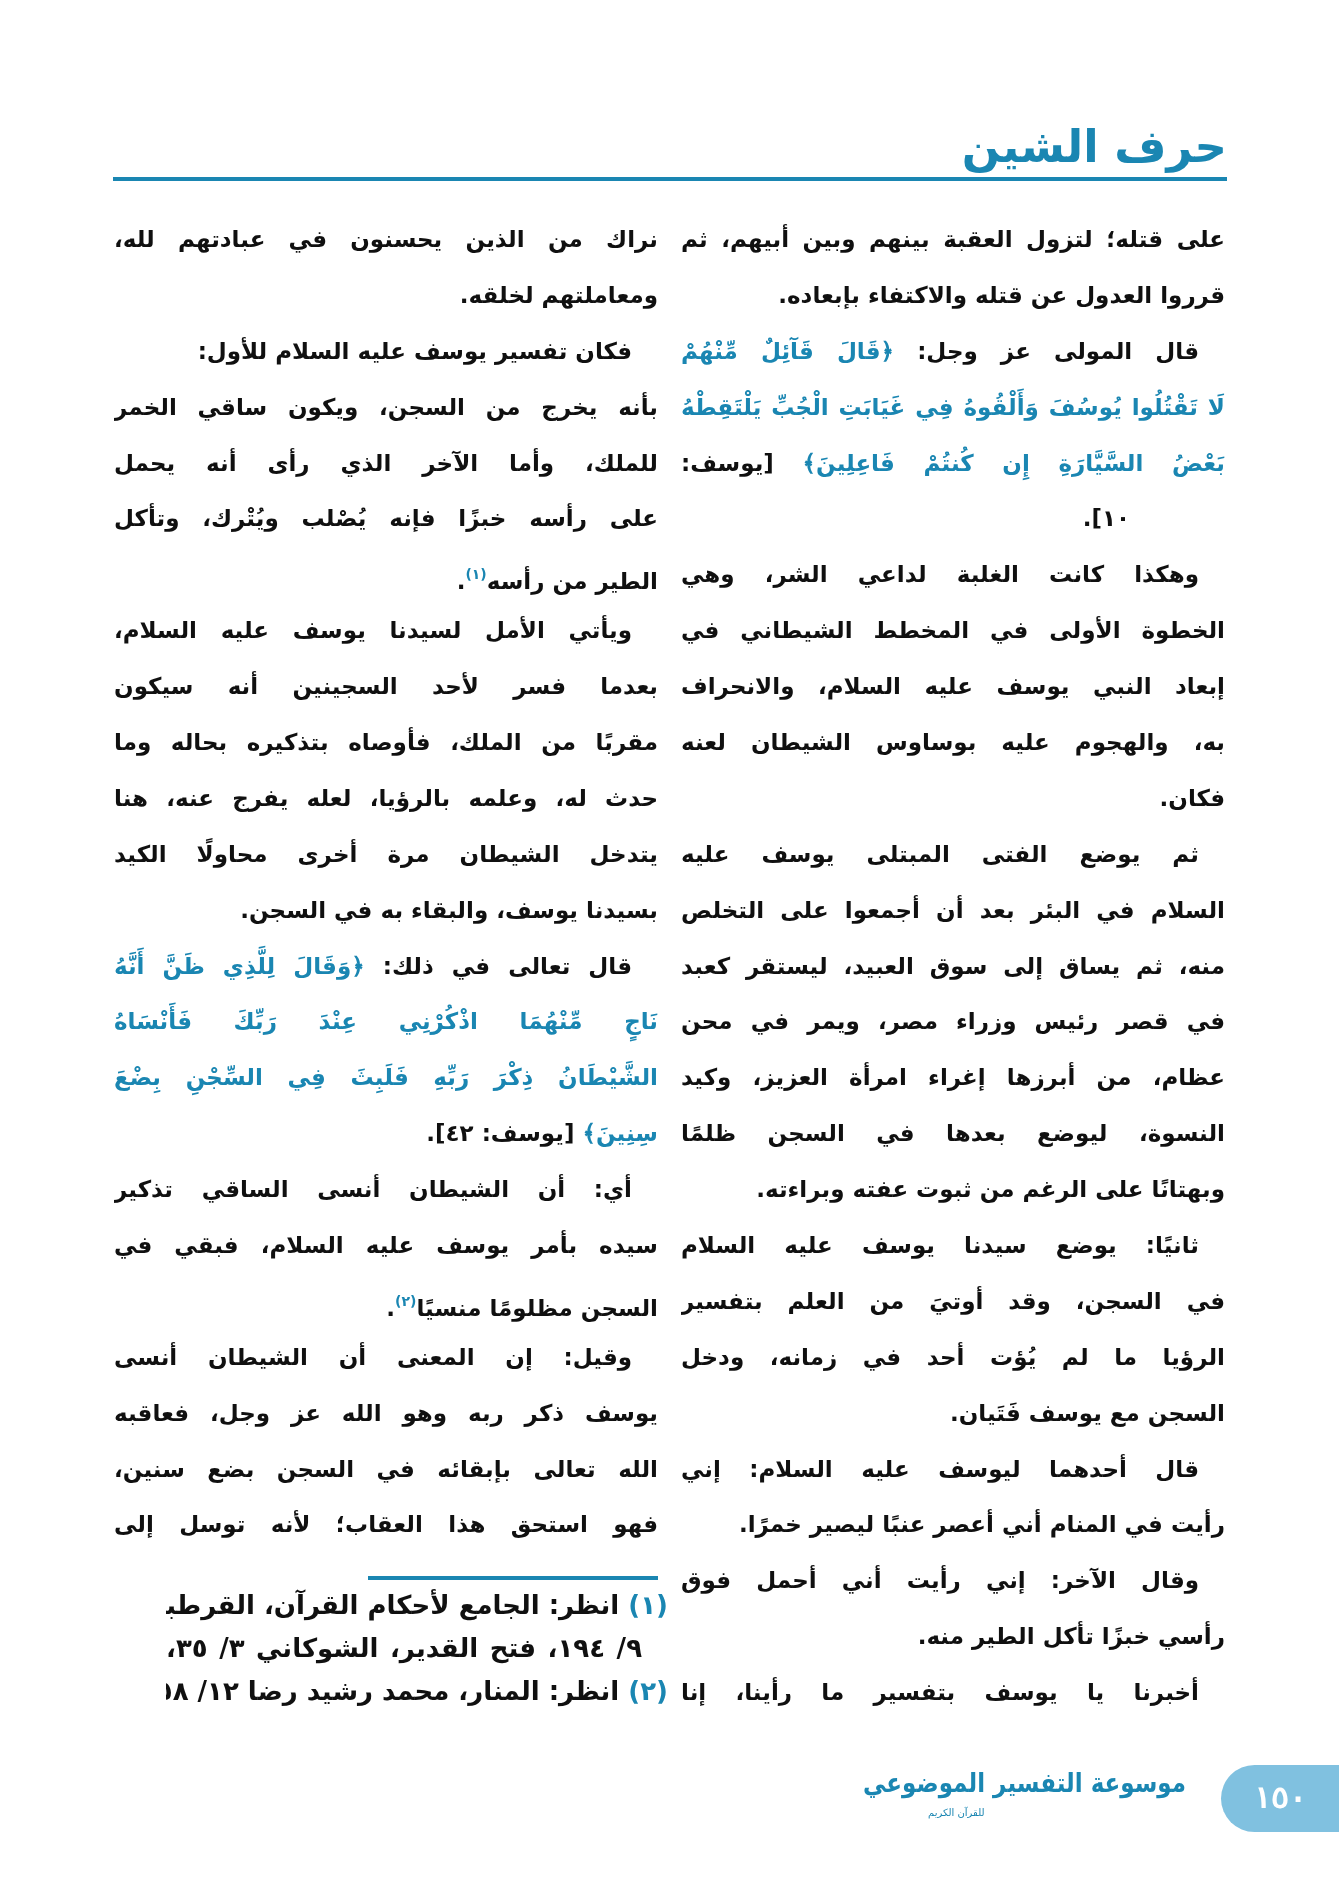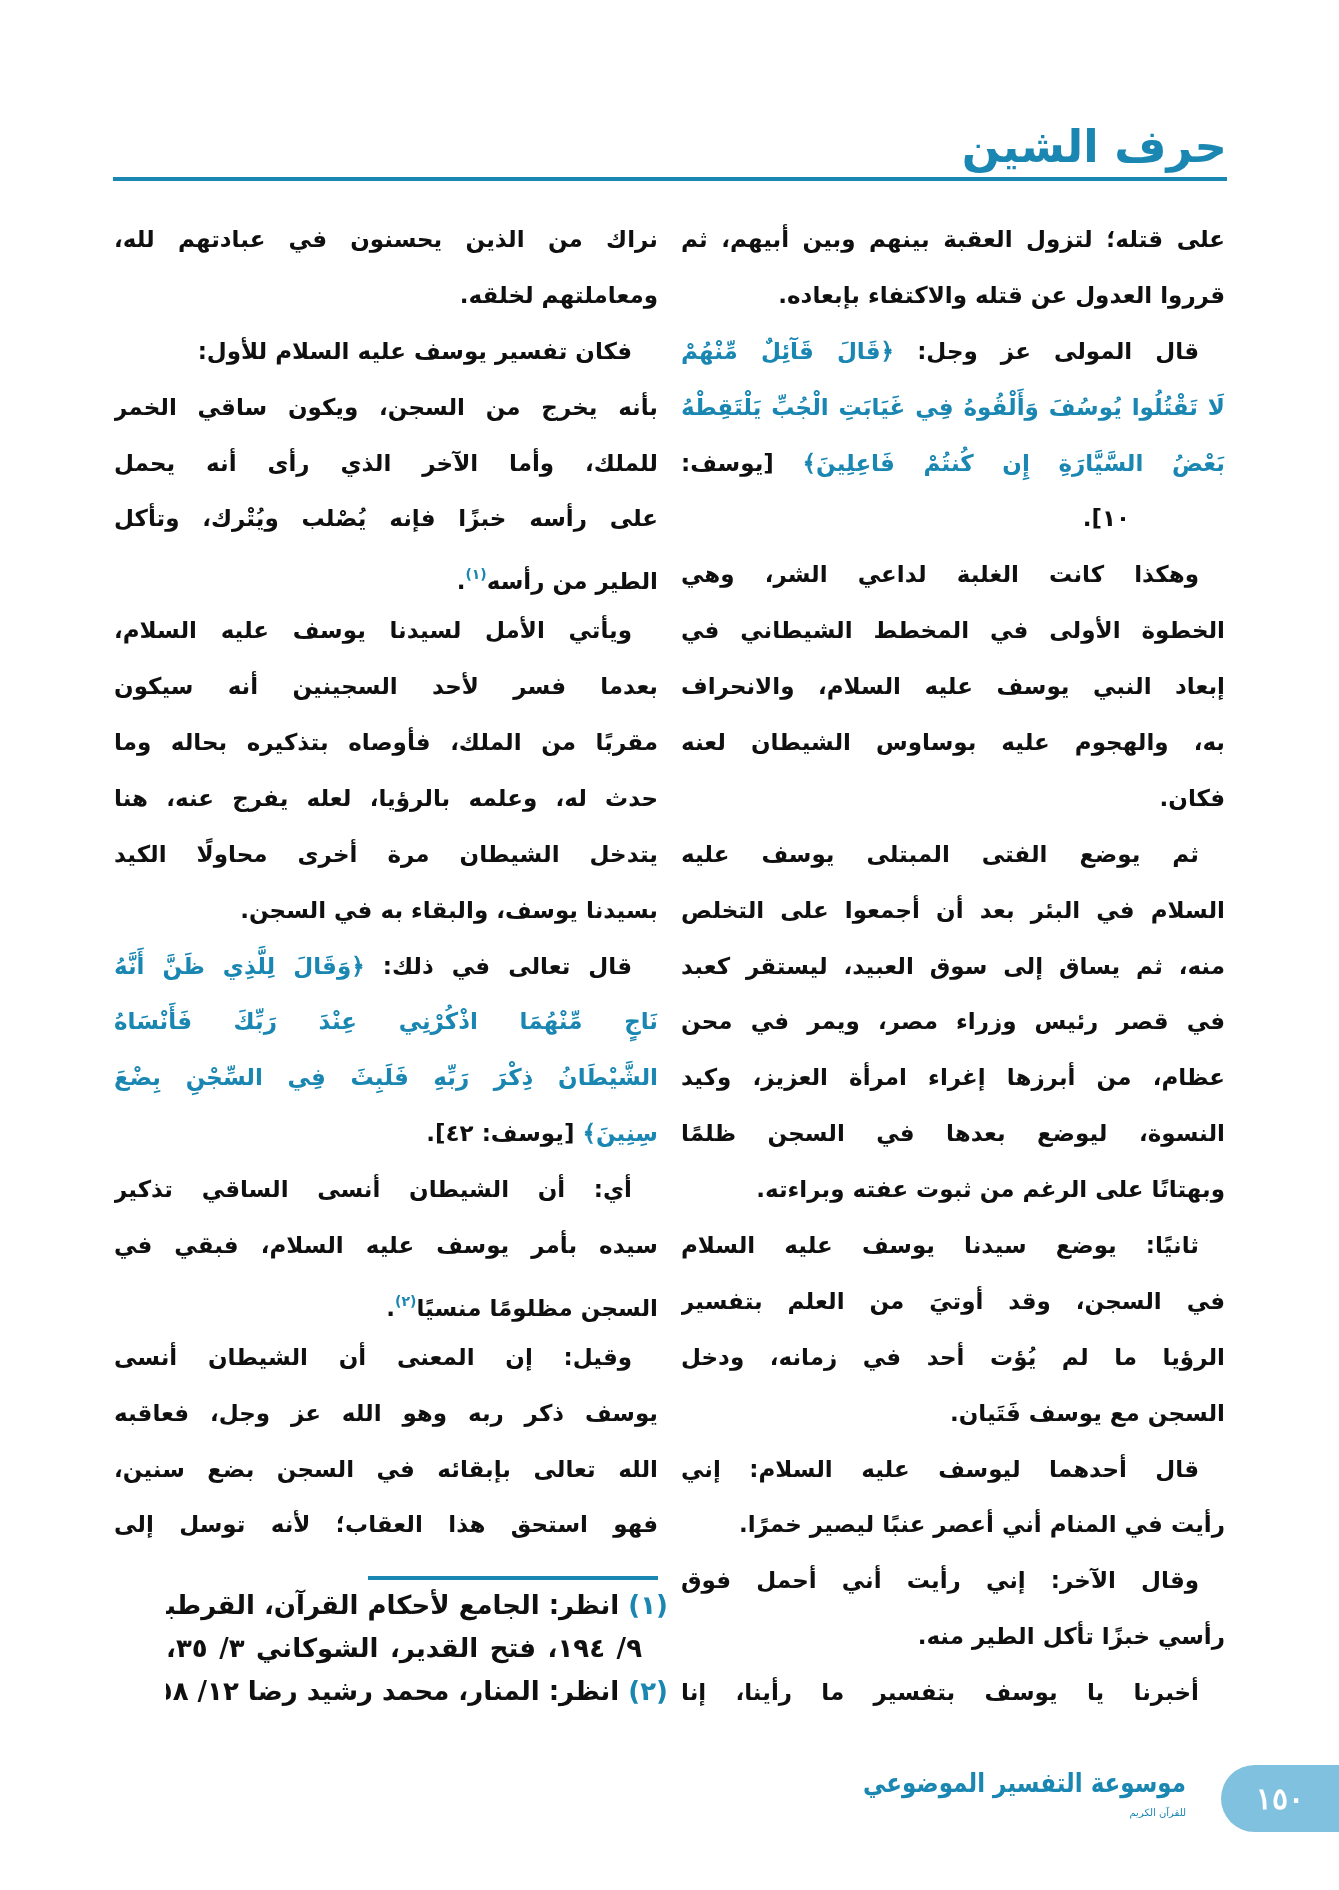--- a/index.html
+++ b/index.html
@@ -61,40 +61,40 @@
   }
   .fline{
     height:43px;line-height:43px;
     white-space:nowrap;overflow:hidden;
     text-align:justify;text-align-last:justify;
   }
   .fline.end{text-align-last:right;}
   
   .logo{
     position:absolute;top:1763px;left:928px;width:258px;
-    text-align:right;color:var(--accent);
+    text-align:left;color:var(--accent);
   }
   .logo-line1{
     font-size:23px;font-weight:bold;white-space:nowrap;
     letter-spacing:-1px;line-height:40px;
     transform:scaleY(1.15);
   }
   .logo-line2{
     font-size:10px;font-weight:normal;line-height:20px;white-space:nowrap;
   }
   
   .badge{
     position:absolute;top:1765px;left:1221px;width:118px;height:67px;
     background:var(--badge);
     border-radius:34px 0 0 34px;
     display:flex;align-items:center;justify-content:center;
   }
   .badge span{
     color:#ffffff;font-size:30px;font-weight:bold;
-    font-family:Liberation Serif, serif;
+    font-family:Liberation Mono, monospace;
   }
 </style>
 </head>
 <body>
 
 <div class="page">
 
   <div class="chapter-heading">حرف الشين</div>
 
   <div class="header-rule"></div>

